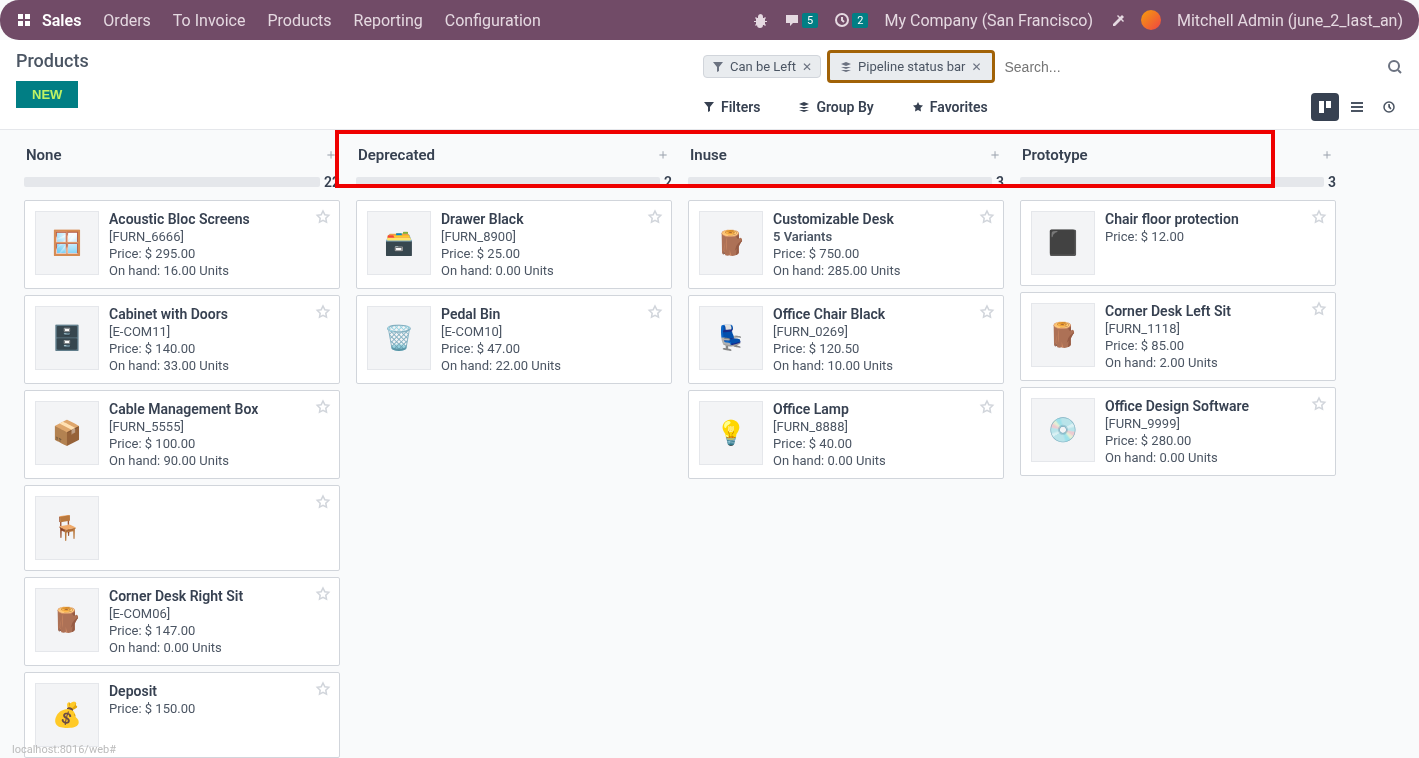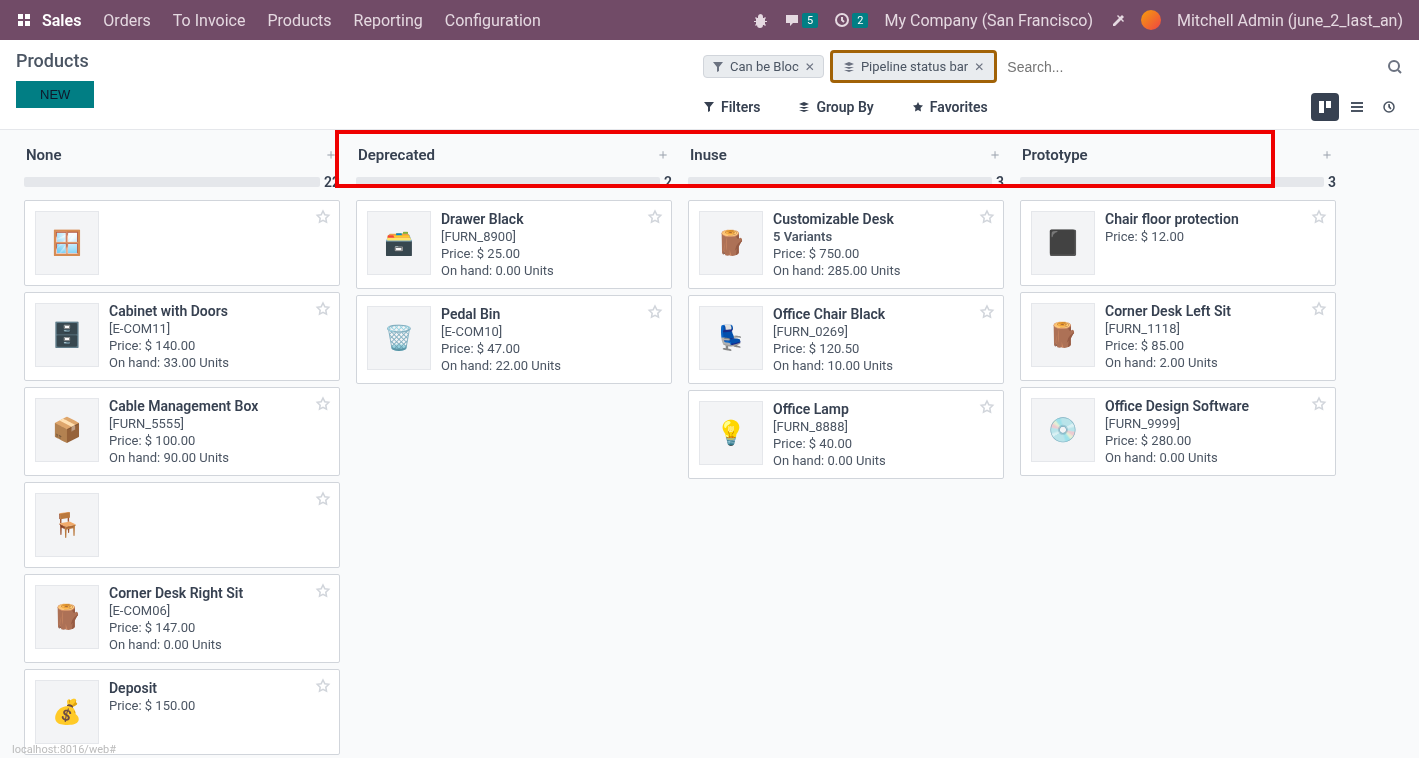--- a/index.html
+++ b/index.html
@@ -1,29 +1,29 @@
 <!DOCTYPE html>
 <html><head>
 <meta charset="utf-8">
 <style>
 * { margin: 0; padding: 0; box-sizing: border-box; }
 body { font-family: -apple-system, BlinkMacSystemFont, "Segoe UI", Roboto, sans-serif; font-size: 14px; color: #374151; background: #f9fafb; width: 1419px; height: 758px; overflow: hidden; }
-.navbar { background: #714b67; color: #fff; height: 40px; display: flex; align-items: center; padding: 0 16px; }
+.navbar { background: #714b67; color: #fff; height: 40px; display: flex; align-items: center; padding: 0 16px; border-radius: 19px; }
 .navbar-left { display: flex; align-items: center; gap: 22px; }
 .nav-brand { display: flex; align-items: center; gap: 10px; font-weight: 600; font-size: 16px; }
 .nav-link { color: #e5d9e1; cursor: pointer; font-size: 16px; }
 .navbar-right { margin-left: auto; display: flex; align-items: center; gap: 16px; }
 .badge { background: #017e84; color: #fff; font-size: 11px; padding: 1px 5px; border-radius: 2px; margin-left: 2px; }
 .avatar { width: 20px; height: 20px; border-radius: 50%; background: linear-gradient(135deg, #f59e0b, #ef4444); display: inline-block; }
 .icon-btn { display: inline-flex; align-items: center; color: #e5d9e1; cursor: pointer; }
 
 .header { background: #fff; padding: 10px 16px 0 16px; display: flex; align-items: flex-start; justify-content: space-between; border-bottom: 1px solid #e5e7eb; }
 .header-left { display: flex; flex-direction: column; gap: 10px; padding-bottom: 12px; }
 .page-title { font-size: 18px; font-weight: 500; color: #4b5563; }
-.new-btn { background: #017e84; color: #0f172a; border: none; padding: 6px 24px; font-weight: 400; font-size: 13px; cursor: pointer; width: fit-content; }
+.new-btn { background: #017e84; color: #bef264; border: none; padding: 6px 16px; font-weight: 700; font-size: 13px; cursor: pointer; width: fit-content; }
 .header-right { display: flex; flex-direction: column; gap: 10px; flex: 1; align-items: flex-end; }
 .search-row { display: flex; align-items: center; gap: 6px; width: 700px; }
 .chip { display: inline-flex; align-items: center; gap: 6px; background: #e9ecef; border: 1px solid #d1d5db; border-radius: 4px; padding: 3px 8px; font-size: 13px; color: #4b5563; }
 .chip.highlighted { border: 3px solid #a16207; padding: 6px 10px; }
 .chip-icon { display: inline-flex; }
 .chip-close { cursor: pointer; color: #6b7280; font-size: 12px; }
 .search-input { flex: 1; border: none; outline: none; font-size: 14px; padding: 4px; color: #9ca3af; }
 .search-icon-right { color: #6b7280; cursor: pointer; }
 .control-row { display: flex; align-items: center; gap: 38px; justify-content: flex-start; width: 700px; padding-bottom: 8px; }
 .control-btn { display: inline-flex; align-items: center; gap: 6px; color: #374151; font-weight: 600; font-size: 14px; cursor: pointer; }
@@ -103,21 +103,21 @@
     <button class="new-btn">NEW</button>
   </div>
   <div class="header-right">
     <div class="search-row">
       <span class="chip">
         <span class="chip-icon">
             <svg width="12" height="12" viewBox="0 0 12 12">
               <path fill="#6b7280" d="M1 1h10L7 6v4l-2 1V6z"></path>
             </svg>
           </span>
-        <span>Can be Bloc</span>
+        <span>Can be Left</span>
         <span class="chip-close">✕</span>
       </span>
       <span class="chip highlighted">
         <span class="chip-icon">
             <svg width="12" height="12" viewBox="0 0 12 12">
               <path fill="#6b7280" d="M6 1l5 2-5 2-5-2zM1 6l5 2 5-2M1 9l5 2 5-2"></path>
             </svg>
           </span>
         <span>Pipeline status bar</span>
         <span class="chip-close">✕</span>
@@ -177,20 +177,26 @@
         <span class="col-title">None</span>
         <span class="plus-icon">＋</span>
       </div>
       <div class="progress-row">
         <div class="progress"></div>
         <span class="col-count">22</span>
       </div>
       <div class="cards">
         <div class="card">
           <div class="card-img">🪟</div>
+          <div class="card-body">
+            <div class="card-title">Acoustic Bloc Screens</div>
+            <div class="card-line">[FURN_6666]</div>
+            <div class="card-line">Price: $ 295.00</div>
+            <div class="card-line">On hand: 16.00 Units</div>
+          </div>
           <span class="star-icon">
             <svg width="16" height="16" viewBox="0 0 16 16">
               <path fill="none" stroke="currentColor" stroke-width="1.5" d="M8 2l1.8 3.7 4 .6-3 2.9.7 4L8 11.3 4.5 13.2l.7-4-3-2.9 4-.6z"></path>
             </svg>
           </span>
         </div>
         <div class="card">
           <div class="card-img">🗄️</div>
           <div class="card-body">
             <div class="card-title">Cabinet with Doors</div>

